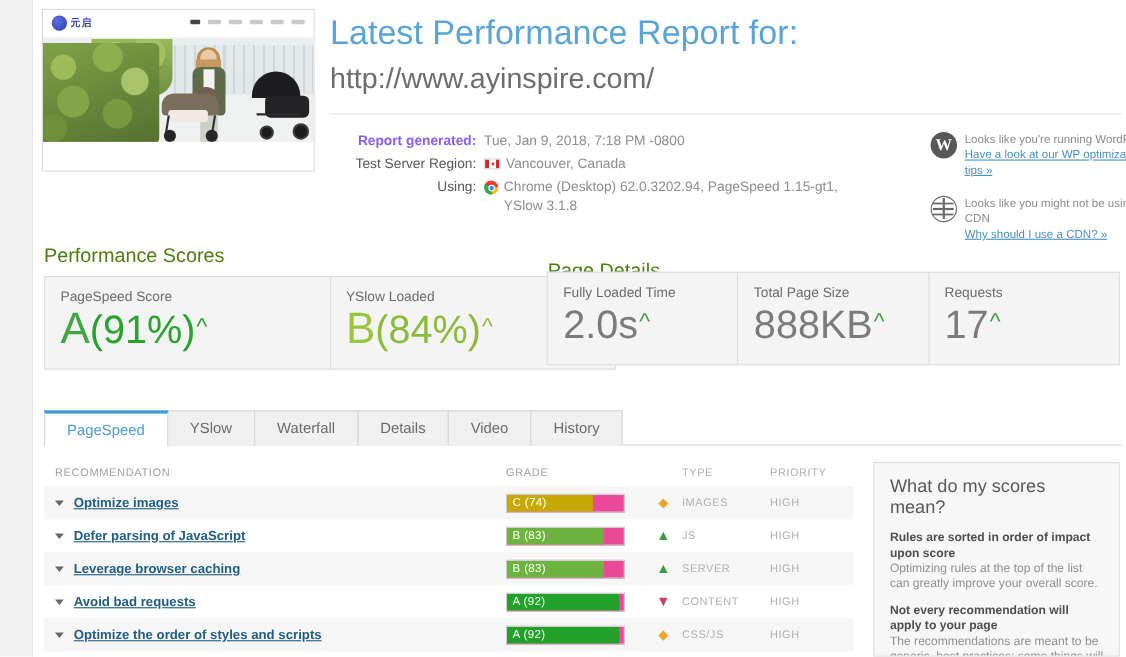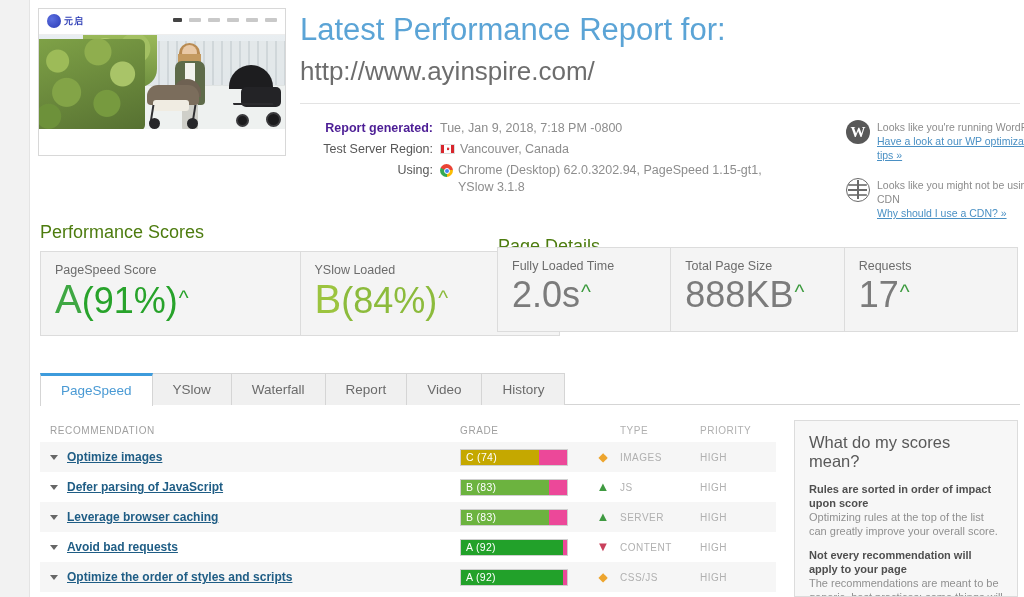--- a/index.html
+++ b/index.html
@@ -95,21 +95,21 @@
     position: absolute; left: 262px; top: 48px;
     font-size: 26px; color: #6d6d6d; font-weight: normal; white-space: nowrap;
   }
   .hr {
     position: absolute; left: 262px; top: 95px; width: 720px; height: 1px; background: #e3e3e3;
   }
 
   .meta { position: absolute; left: 262px; top: 112px; width: 530px; font-size: 12.5px; }
   .meta-row { display: flex; margin-bottom: 4px; line-height: 17px; }
   .meta-label { width: 140px; text-align: right; color: #575757; padding-right: 7px; flex: none; }
-  .meta-label.bold { font-weight: bold; color: #4c1d95; }
+  .meta-label.bold { font-weight: bold; color: #8b5cf6; }
   .meta-val { color: #8d8d8d; display:flex; align-items:flex-start; gap:5px; flex-wrap:wrap; }
   .meta-val .txt { max-width: 330px; }
 
   .flag-ca {
     display:inline-block; width:15px; height:10px; position:relative; top:3px; flex:none;
     background: linear-gradient(90deg,#d8262d 0 25%, #fff 25% 75%, #d8262d 75% 100%);
     border:1px solid #ddd; box-sizing:border-box;
   }
   .flag-ca::after {
     content:""; position:absolute; left:5.5px; top:1.5px; width:3px; height:5px;
@@ -354,21 +354,21 @@
     <div class="cell">
       <div class="cell-label">Requests</div>
       <div class="cell-value v-neutral"><span>17</span><span class="caret caret-green">^</span></div>
     </div>
   </div>
 
   <div class="tabs" id="tabs">
       <div class="tab active"><span>PageSpeed</span></div>
       <div class="tab"><span>YSlow</span></div>
       <div class="tab"><span>Waterfall</span></div>
-      <div class="tab"><span>Report</span></div>
+      <div class="tab"><span>Details</span></div>
       <div class="tab"><span>Video</span></div>
       <div class="tab"><span>History</span></div>
     </div>
 
   <div class="table">
     <div class="thead">
       <div class="c-rec">RECOMMENDATION</div>
       <div class="c-grade">GRADE</div>
       <div class="c-ind"></div>
       <div class="c-type">TYPE</div>

